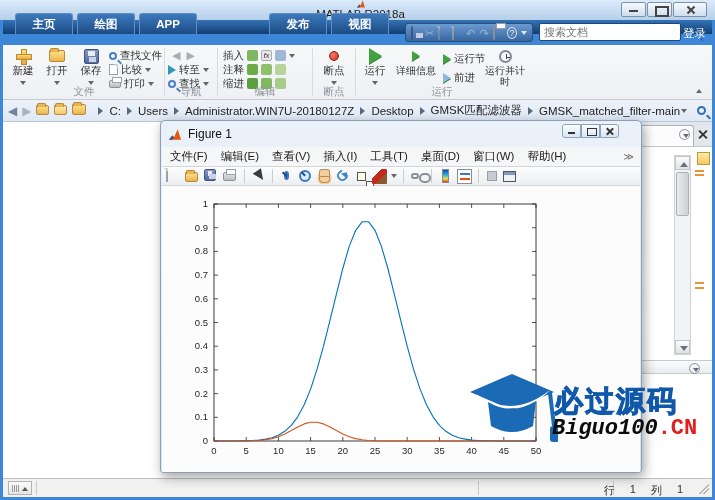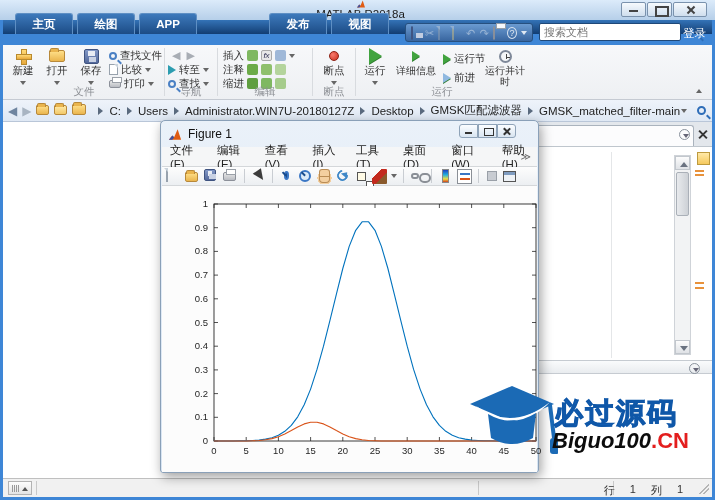--- a/index.html
+++ b/index.html
@@ -139,21 +139,21 @@
     border:1px solid #b3b3b3; background:linear-gradient(#fdfdfd,#e4e4e4); }
   .grip-btn i { position:absolute; top:3px; width:1px; height:7px; background:#9a9a9a; }
   .grip-tri { position:absolute; right:3px; top:5px; width:0; height:0; border-left:3px solid transparent;
     border-right:3px solid transparent; border-bottom:4px solid #555; }
   .sdiv { position:absolute; top:2px; bottom:2px; width:1px; background:#c9c9c9; }
   .rowcol { position:absolute; right:28px; top:4px; display:flex; gap:14px; color:#333; font-size:11px; }
   .rowcol span { letter-spacing:1px; }
   .resize-grip { position:absolute; right:3px; bottom:3px; width:10px; height:10px;
     background:linear-gradient(135deg,transparent 50%,#b5b5b5 50%,#b5b5b5 60%,transparent 60%,transparent 70%,#b5b5b5 70%,#b5b5b5 80%,transparent 80%); }
 
-  .figwin { position:absolute; left:160px; top:120px; width:379px; height:353px;
+  .figwin { position:absolute; left:160px; top:120px; width:482px; height:353px;
     background:linear-gradient(#eaf1f9,#d7e4f2); border:1px solid #8aa0b8; border-radius:5px 5px 3px 3px;
     box-shadow:2px 4px 12px rgba(0,0,0,.38); z-index:20; }
   .figtitle { height:26px; display:flex; align-items:center; }
   .figtitle .t { margin-left:6px; font-size:12px; color:#111; }
   .figbtns { position:absolute; right:22px; top:3px; display:flex; }
   .fbtn { width:19px; height:14px; border:1px solid #8fa3b8; background:linear-gradient(#fbfdff,#d9e5f1); position:relative; }
   .fbtn:first-child { border-radius:3px 0 0 3px; } .fbtn:last-child { border-radius:0 3px 3px 0; }
   .fgl-min::after { content:""; position:absolute; left:5px; right:5px; bottom:3px; height:2px; background:#333; }
   .fgl-max::after { content:""; position:absolute; left:5px; top:3px; width:8px; height:6px; border:1.5px solid #333; }
   .fgl-x::before,.fgl-x::after { content:""; position:absolute; left:8px; top:2px; width:1.8px; height:9px; background:#333; }
@@ -193,21 +193,21 @@
     border:2px solid #8a8f96; border-radius:5px; }
   .ti-colorbar { background:linear-gradient(#2040c0,#20b0e0 40%,#f0e040 75%,#d04020); width:7px; height:14px; margin-left:4px; border:1px solid #888; }
   .ti-legend { border:1px solid #8a8f96; background:#fff; }
   .ti-legend::before { content:""; position:absolute; left:2px; top:3px; width:10px; height:2px; background:#3a76c4; }
   .ti-legend::after { content:""; position:absolute; left:2px; top:8px; width:10px; height:2px; background:#d95319; }
   .ti-docksq { background:#c8ccd2; border:1px solid #9aa0a8; width:10px; height:10px; margin:2px; }
   .ti-dockwin { border:1.5px solid #555; width:13px; height:11px; margin-top:2px; background:#eef2f6; }
   .ti-dockwin::before { content:""; position:absolute; left:0; top:0; right:0; height:3px; background:#7f9cc0; }
   .figcanvas { position:absolute; left:1px; right:1px; top:65px; height:286px; background:#fcfcfc; }
 
-  .watermark { position:absolute; left:466px; top:380px; width:246px; height:90px; z-index:50; }
+  .watermark { position:absolute; left:466px; top:368px; width:246px; height:90px; z-index:50;font-family:Liberation Mono, monospace; }
   .wm-title { position:absolute; left:88px; top:14px; font-size:29px; font-weight:bold;
     color:#1767c0; letter-spacing:2px; -webkit-text-stroke:1px #0f57a8; }
   .wm-site { position:absolute; left:86px; top:48px; font-size:22px; font-weight:bold; font-style:italic; color:#0c0c0c; }
   .wm-site .tld { color:#e31e1e; font-style:normal; }
 </style>
 </head>
 <body>
 
 <div class="app">
 

